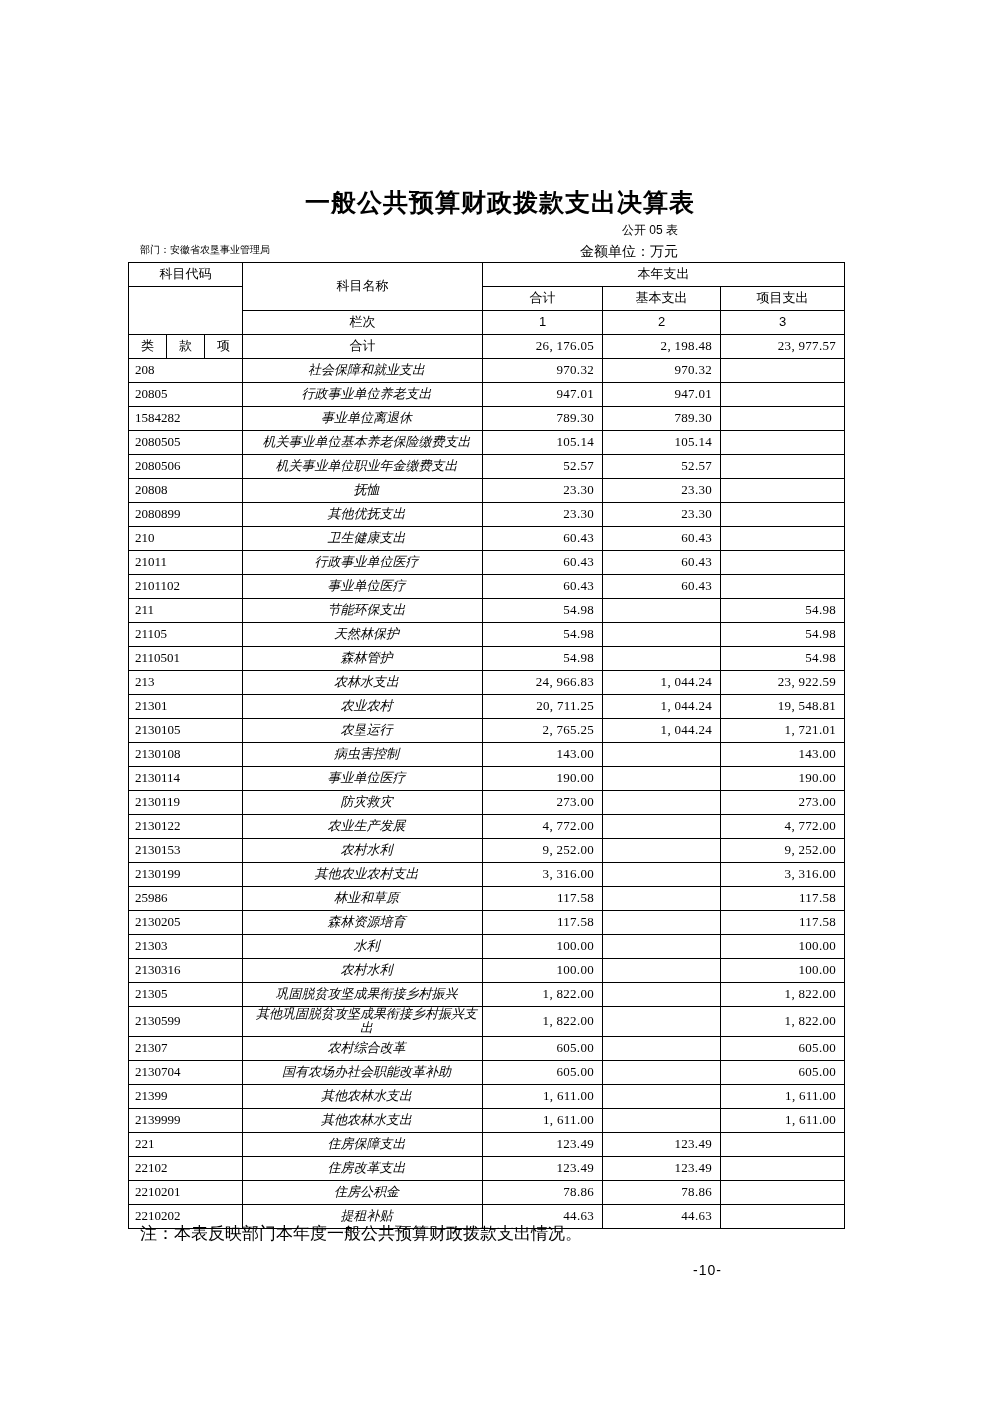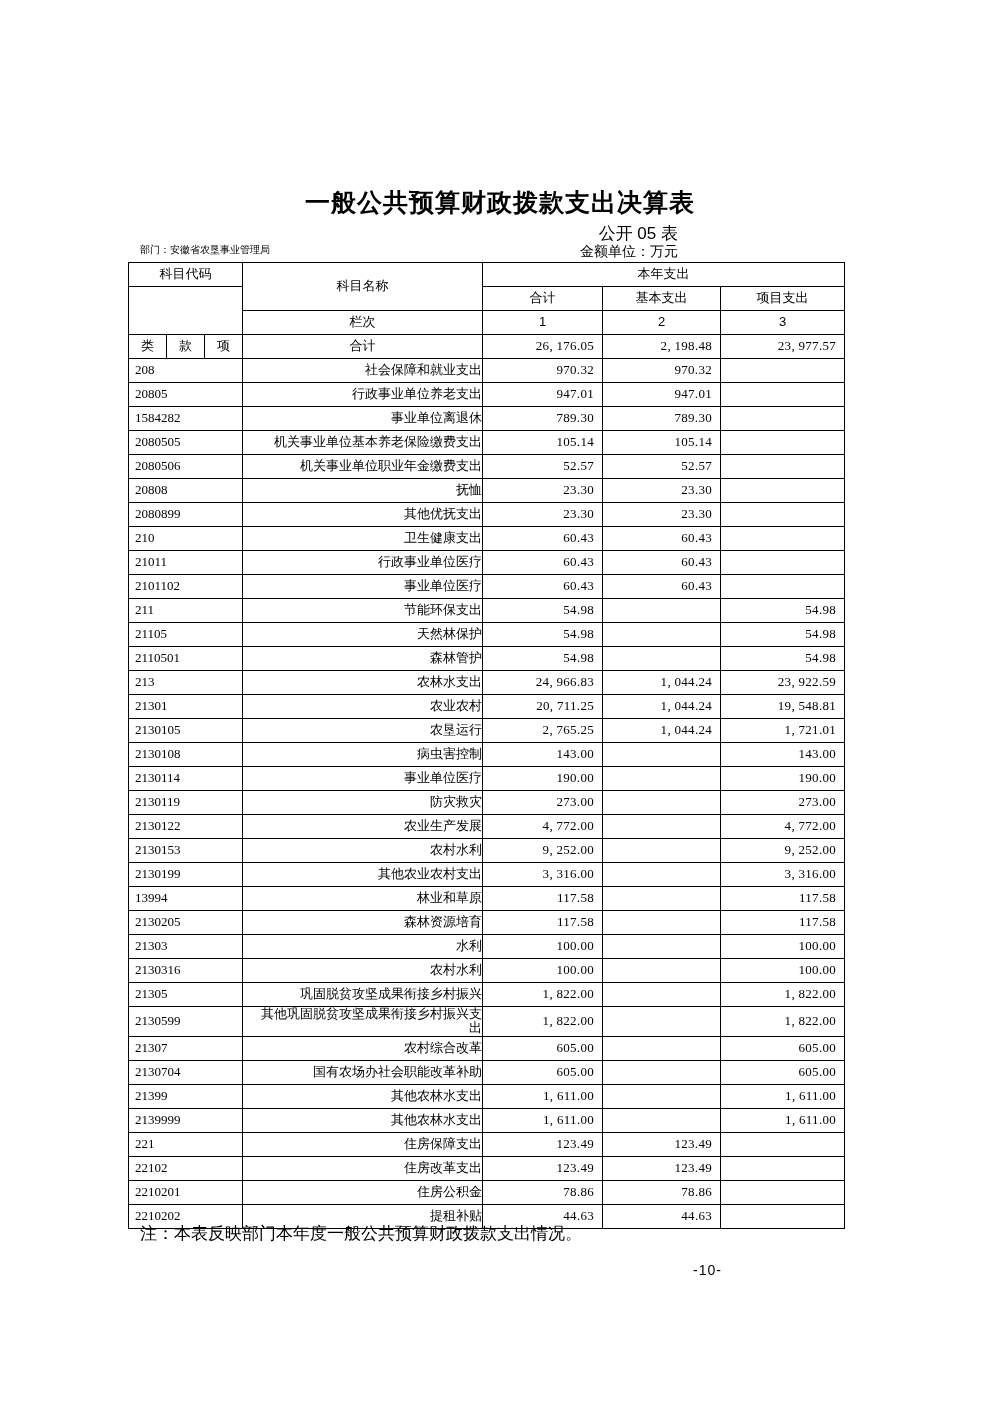--- a/index.html
+++ b/index.html
@@ -29,21 +29,21 @@
     text-align: center;
     font-family: "Liberation Sans", "DejaVu Sans", sans-serif;
     font-weight: bold;
     font-size: 25px;
     letter-spacing: 1px;
   }
   .sheet-no {
     position: absolute;
     right: 162px;
     top: 222px;
-    font-size: 17px;
+    font-size: 12px;
     font-family: "Liberation Sans", "DejaVu Sans", sans-serif;
   }
   .dept {
     position: absolute;
     left: 140px;
     top: 243px;
     font-size: 10px;
     font-family: "Liberation Sans", "DejaVu Sans", sans-serif;
   }
   .unit {
@@ -80,23 +80,24 @@
     letter-spacing: 0.3px;
   }
   .code {
     padding-left: 6px !important;
     text-align: left;
     font-family: "Liberation Serif", "DejaVu Serif", serif;
     font-size: 13.5px;
   }
   .name {
     padding-left: 8px !important;
-    text-align: right;
+    text-align: center;
     font-family: "Liberation Sans", "DejaVu Sans", sans-serif;
     font-size: 13.5px;
+    font-style: italic;
   }
   .hdr-tall { height: 30px; }
   .note {
     position: absolute;
     left: 140px;
     top: 1222px;
     font-size: 17px;
     font-family: "Liberation Sans", "DejaVu Sans", sans-serif;
   }
   .pageno {
@@ -313,21 +314,21 @@
           <td class="c-right num">9, 252.00</td>
         </tr>
         <tr>
           <td colspan="3" class="code">2130199</td>
           <td class="name">其他农业农村支出</td>
           <td class="c-right num">3, 316.00</td>
           <td class="c-right num"></td>
           <td class="c-right num">3, 316.00</td>
         </tr>
         <tr>
-          <td colspan="3" class="code">13994</td>
+          <td colspan="3" class="code">25986</td>
           <td class="name">林业和草原</td>
           <td class="c-right num">117.58</td>
           <td class="c-right num"></td>
           <td class="c-right num">117.58</td>
         </tr>
         <tr>
           <td colspan="3" class="code">2130205</td>
           <td class="name">森林资源培育</td>
           <td class="c-right num">117.58</td>
           <td class="c-right num"></td>

